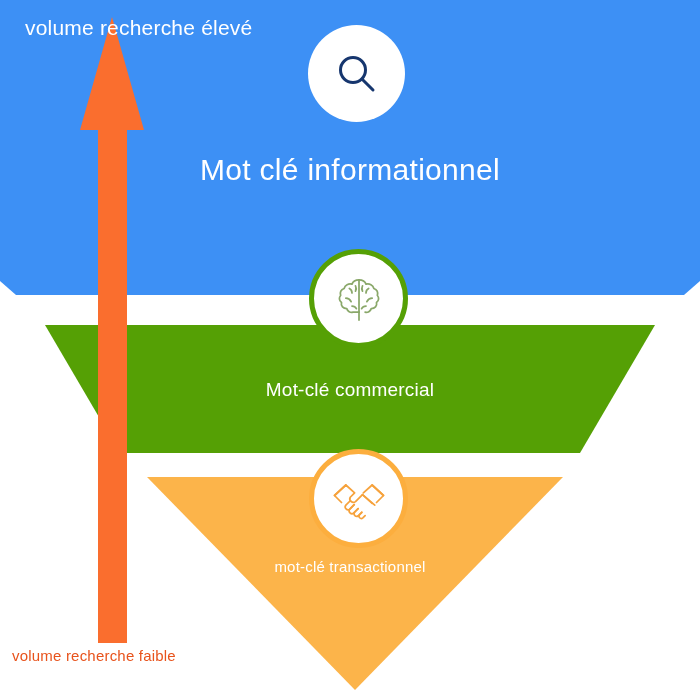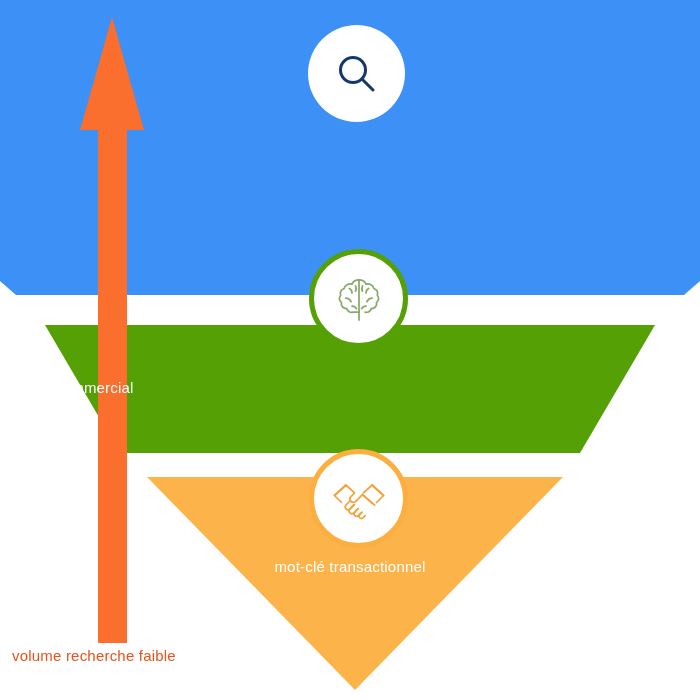--- a/index.html
+++ b/index.html
@@ -51,21 +51,22 @@
     width: 700px;
     text-align: center;
     font-size: 30px;
     color: #ffffff;
     letter-spacing: 0.3px;
   }
   #stage-label-commercial {
     left: 0;
     top: 380px;
     width: 700px;
-    font-size: 15px;
+    text-align: center;
+    font-size: 19px;
     color: #ffffff;
     letter-spacing: 0.2px;
   }
   #stage-label-transactional {
     left: 0;
     top: 559px;
     width: 700px;
     text-align: center;
     font-size: 15px;
     color: #ffffff;
@@ -116,23 +117,25 @@
 
     <polygon points="45,325 655,325 580,453 120,453" fill="#55a005"></polygon>
 
     <polygon points="147,477 563,477 355,690" fill="#fcb44a"></polygon>
 
     <g>
       <polygon points="112,17 144,130 127,130 127,643 98,643 98,130 80,130" fill="#fa6e2e"></polygon>
     </g>
   </svg>
 
+  <div class="label" id="top-axis-label">volume recherche élevé</div>
 
   <div class="label" id="bottom-axis-label">volume recherche faible</div>
 
+  <div class="label" id="stage-label-informational">Mot clé informationnel</div>
 
   <div class="label" id="stage-label-commercial">Mot-clé commercial</div>
 
   <div class="label" id="stage-label-transactional">mot-clé transactionnel</div>
 
   <div class="badge" id="badge-search">
     <span>
       <svg width="46" height="46" viewBox="0 0 46 46">
         <circle cx="19" cy="19" r="12.5" fill="none" stroke="#16366e" stroke-width="3"></circle>
         <line x1="28.2" y1="28.2" x2="39" y2="39" stroke="#16366e" stroke-width="3" stroke-linecap="round"></line>

